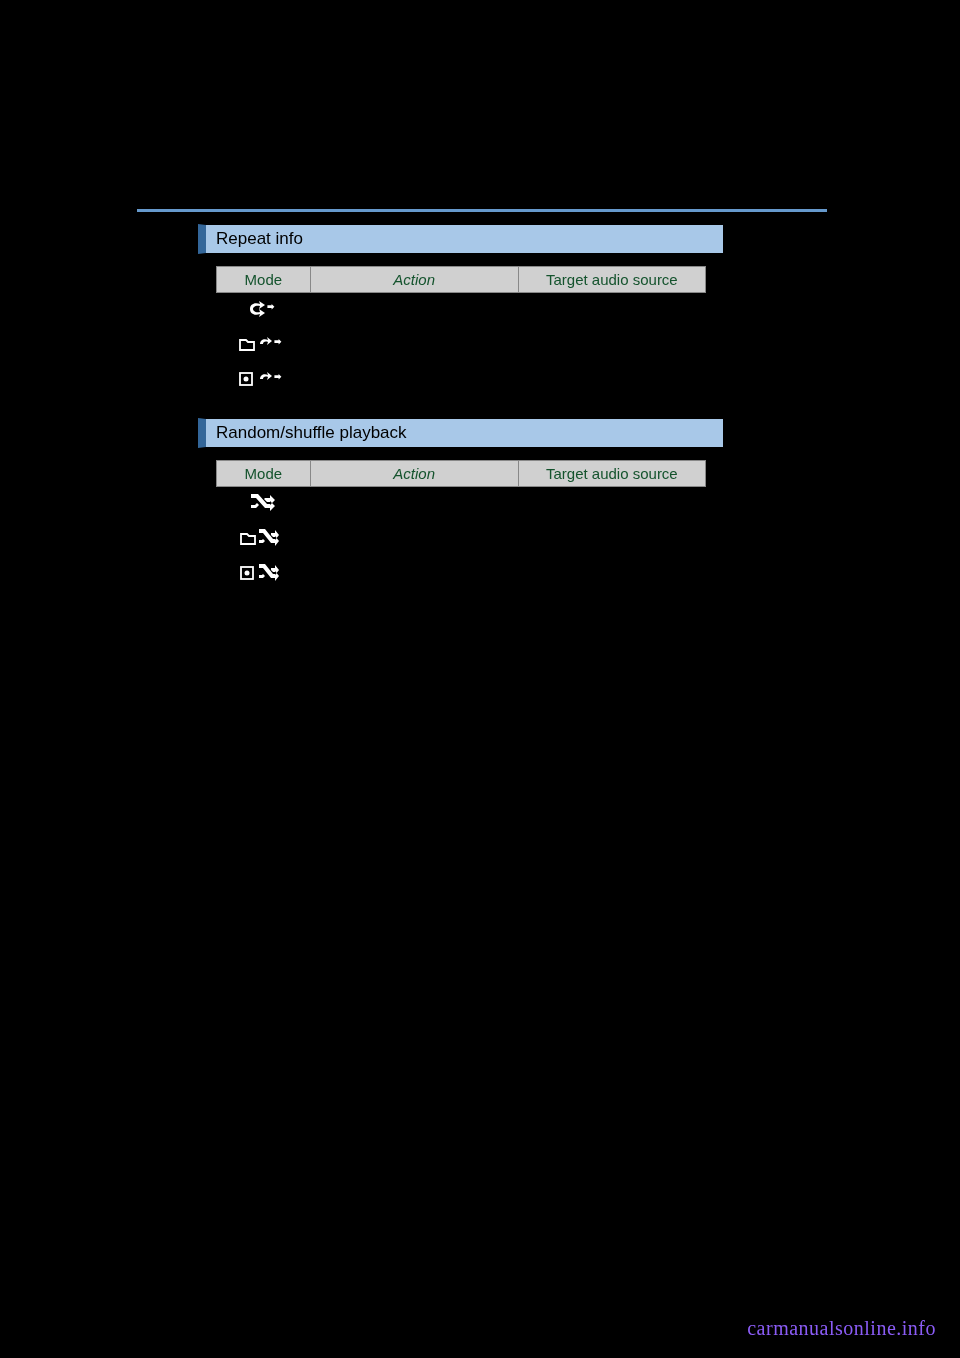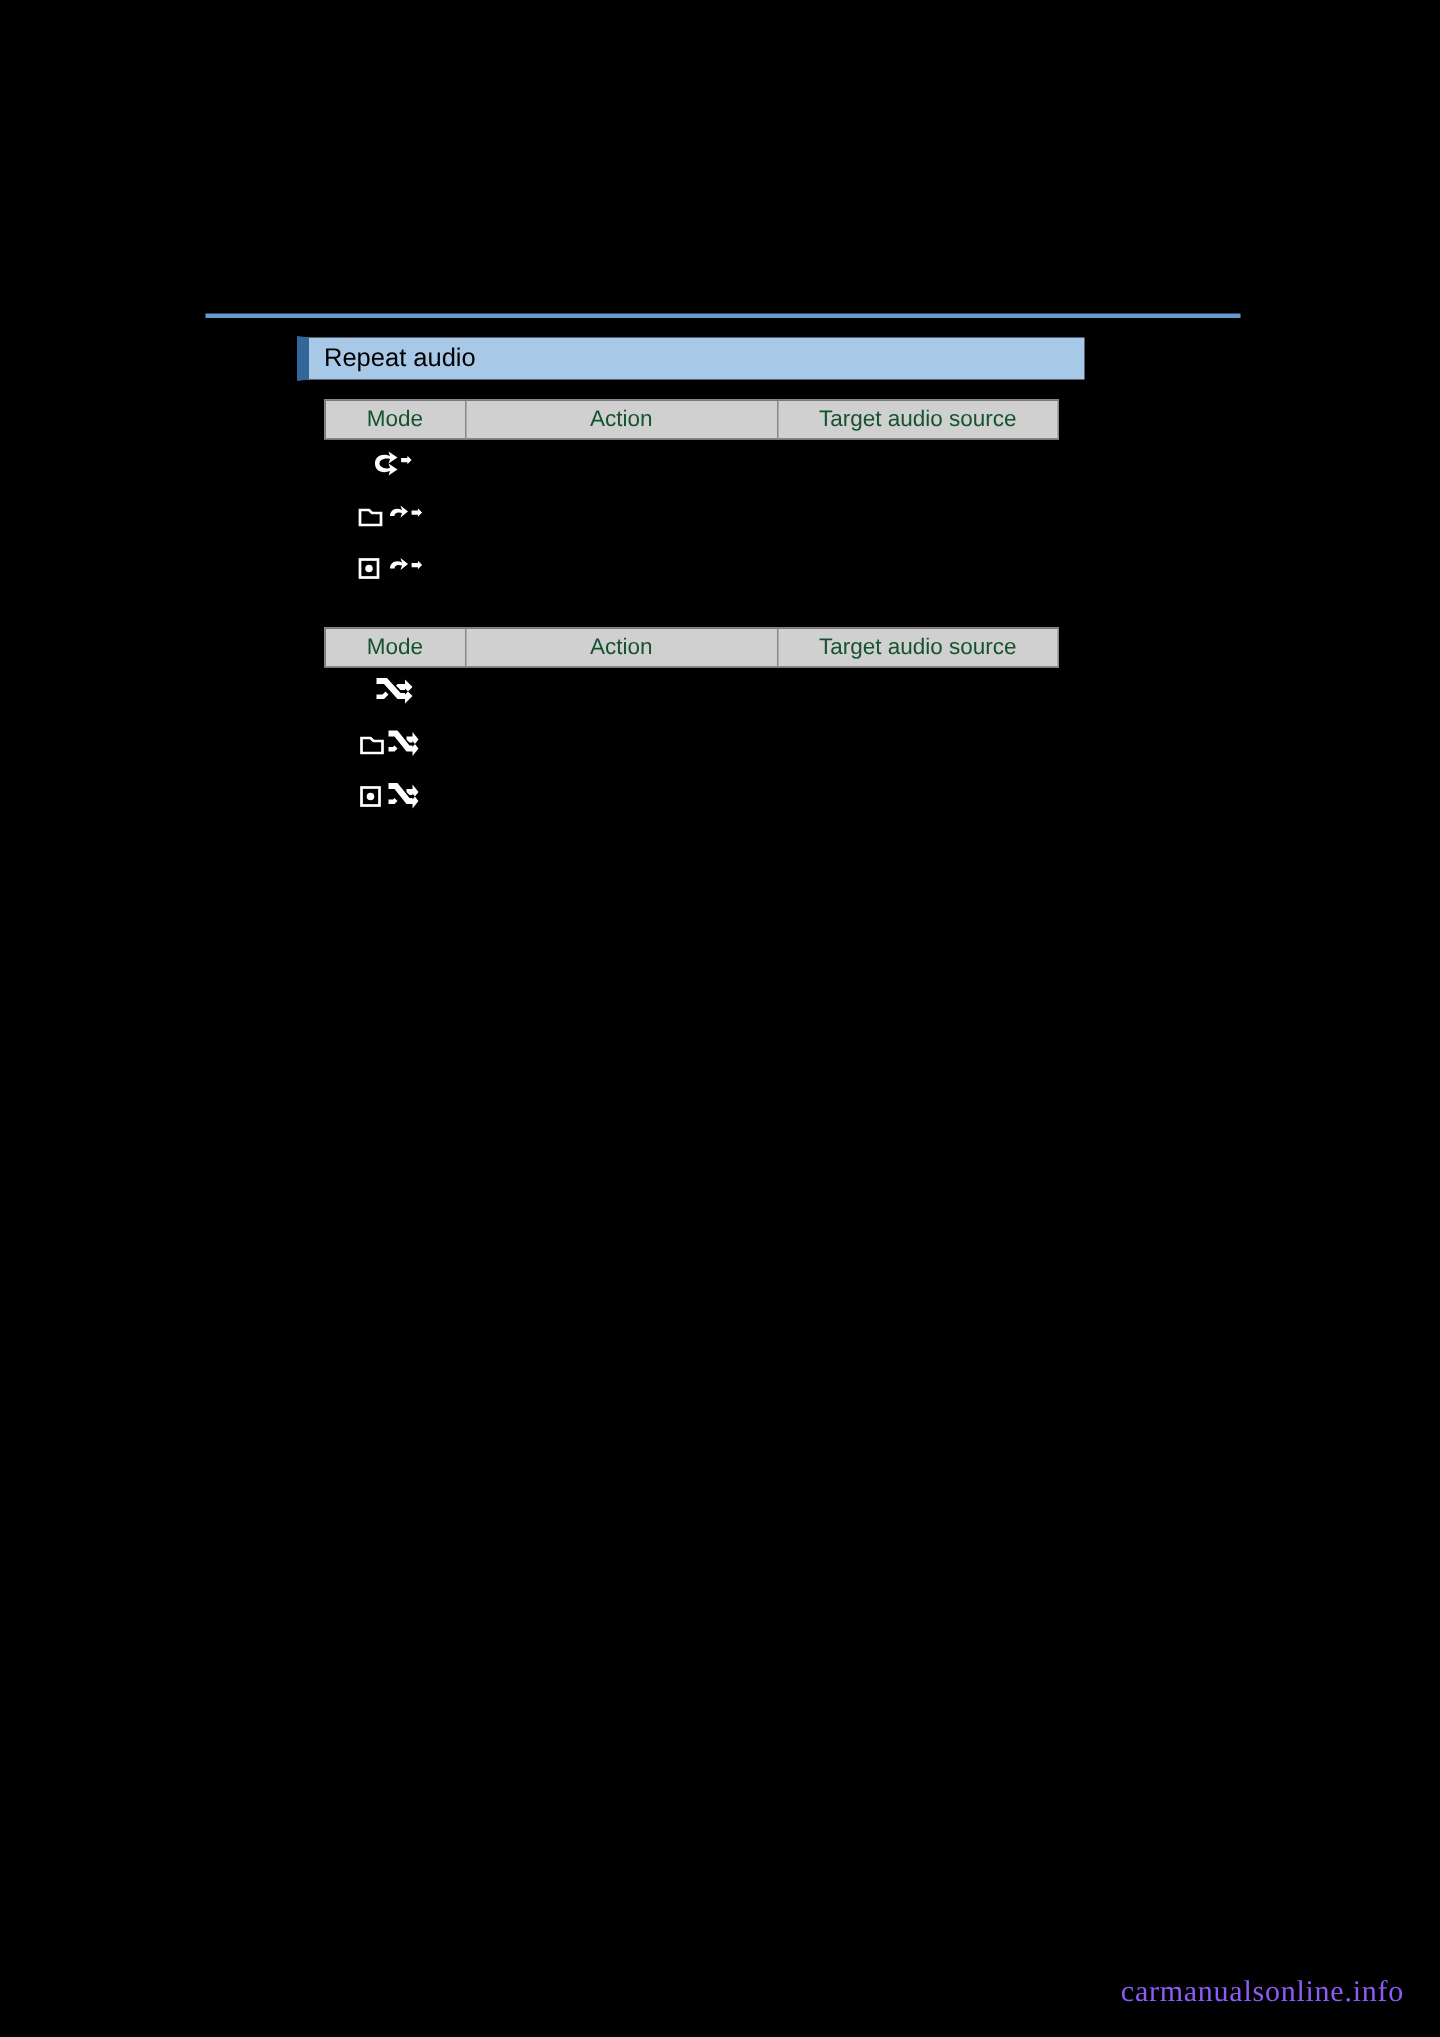--- a/index.html
+++ b/index.html
@@ -50,21 +50,21 @@
     }
     .tbl td {
       padding: 6px 6px;
       font-size: 14px;
       color: #fff;
       text-align: center;
       vertical-align: middle;
       height: 34px;
     }
     .tbl .col-mode { width: 90px; }
-    .tbl .col-action { width: 200px; }
+    .tbl .col-action { width: 200px; font-style: italic; }
     .tbl .col-target { width: 180px; }
     .icon-cell {
       text-align: center;
     }
     .icon-svg {
       display: inline-block;
       vertical-align: middle;
     }
     .watermark {
       position: absolute;
@@ -77,21 +77,21 @@
     }
   </style>
 </head>
 <body>
 
 <div class="top-rule"></div>
 
 <div class="page-content">
 
   <div class="section-header">
-    <span>Repeat audio</span>
+    <span>Repeat info</span>
   </div>
   <table class="tbl">
     <tbody>
         <tr>
       <th class="col-mode">Mode</th>
       <th class="col-action">Action</th>
       <th class="col-target">Target audio source</th>
     </tr>
     <tr>
       <td class="icon-cell">
@@ -128,20 +128,23 @@
             <path d="M38 6 L44 6 L44 4 L48 8 L44 12 L44 10 L38 10 Z" fill="#fff" transform="scale(0.7) translate(14,3)"></path>
           </svg>
         </span>
       </td>
       <td></td>
       <td></td>
     </tr>
   </tbody>
     </table>
 
+  <div class="section-header">
+    <span>Random/shuffle playback</span>
+  </div>
   <table class="tbl">
     <tbody>
         <tr>
       <th class="col-mode">Mode</th>
       <th class="col-action">Action</th>
       <th class="col-target">Target audio source</th>
     </tr>
     <tr>
       <td class="icon-cell">
         <span class="icon-svg">

